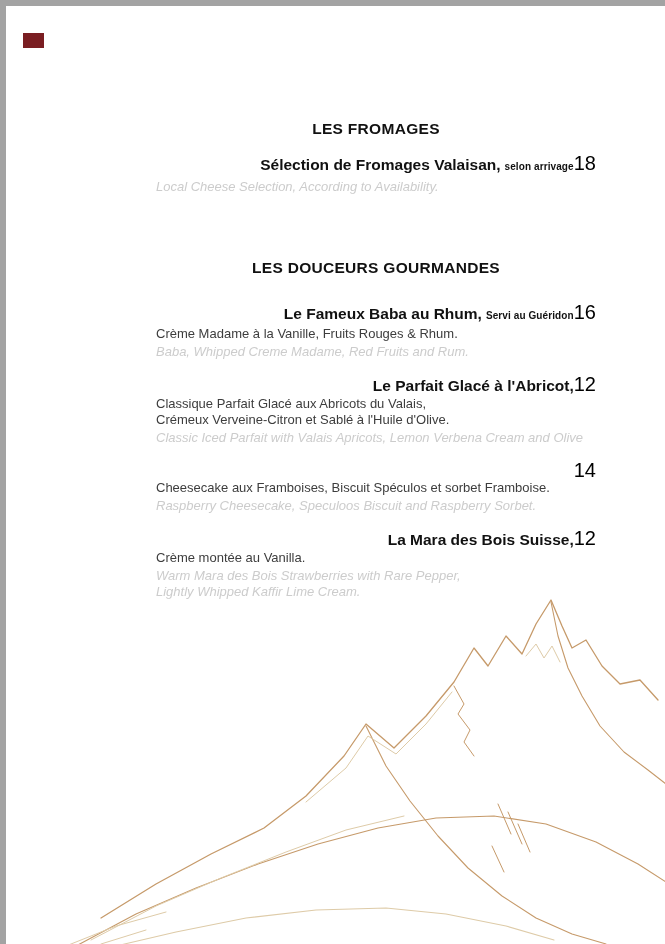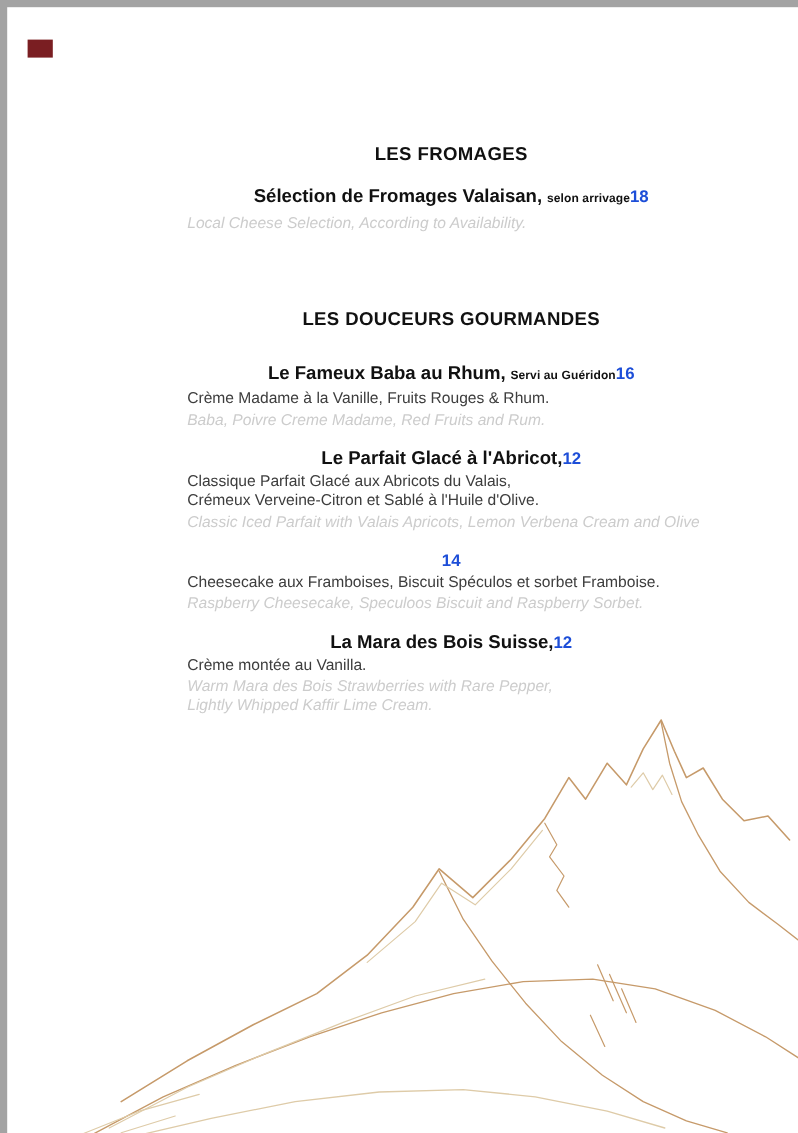--- a/index.html
+++ b/index.html
@@ -35,40 +35,40 @@
     line-height: 20px;
     color: #111111;
   }
   .section-heading.second {
     margin-top: 63px;
     margin-bottom: 24px;
   }
   .menu-item { margin-bottom: 14px; }
   .item-head {
     display: flex;
-    justify-content: center;
+    justify-content: flex-end;
     align-items: baseline;
     line-height: 20px;
   }
   .item-title {
     font-size: 15.5px;
     font-weight: bold;
     color: #111111;
     white-space: nowrap;
   }
   .item-title .note {
     font-size: 10px;
     font-weight: bold;
     margin-left: 4px;
     letter-spacing: 0.1px;
   }
   .item-price {
-    font-size: 14px;
-    font-weight: bold;
-    color: #1d4ed8;
+    font-size: 20px;
+    font-weight: normal;
+    color: #000000;
   }
   .desc-line {
     font-size: 13px;
     line-height: 16px;
     color: #3d3d3d;
     white-space: nowrap;
   }
   .trans-block { margin-top: 2px; }
   .trans-line {
     font-size: 13px;
@@ -109,21 +109,21 @@
 
     <h2 class="section-heading second">LES DOUCEURS GOURMANDES</h2>
 
     <div class="menu-item">
       <div class="item-head">
         <div class="item-title"><span>Le Fameux Baba au Rhum,</span><span class="note">Servi au Guéridon</span></div>
         <div class="item-price">16</div>
       </div>
       <div class="desc-line">Crème Madame à la Vanille, Fruits Rouges &amp; Rhum.</div>
       <div class="trans-block">
-        <div class="trans-line">Baba, Poivre Creme Madame, Red Fruits and Rum.</div>
+        <div class="trans-line">Baba, Whipped Creme Madame, Red Fruits and Rum.</div>
       </div>
     </div>
 
     <div class="menu-item">
       <div class="item-head">
         <div class="item-title"><span>Le Parfait Glacé à l'Abricot,</span></div>
         <div class="item-price">12</div>
       </div>
       <div class="desc-line">Classique Parfait Glacé aux Abricots du Valais,</div>
       <div class="desc-line">Crémeux Verveine-Citron et Sablé à l'Huile d'Olive.</div>

